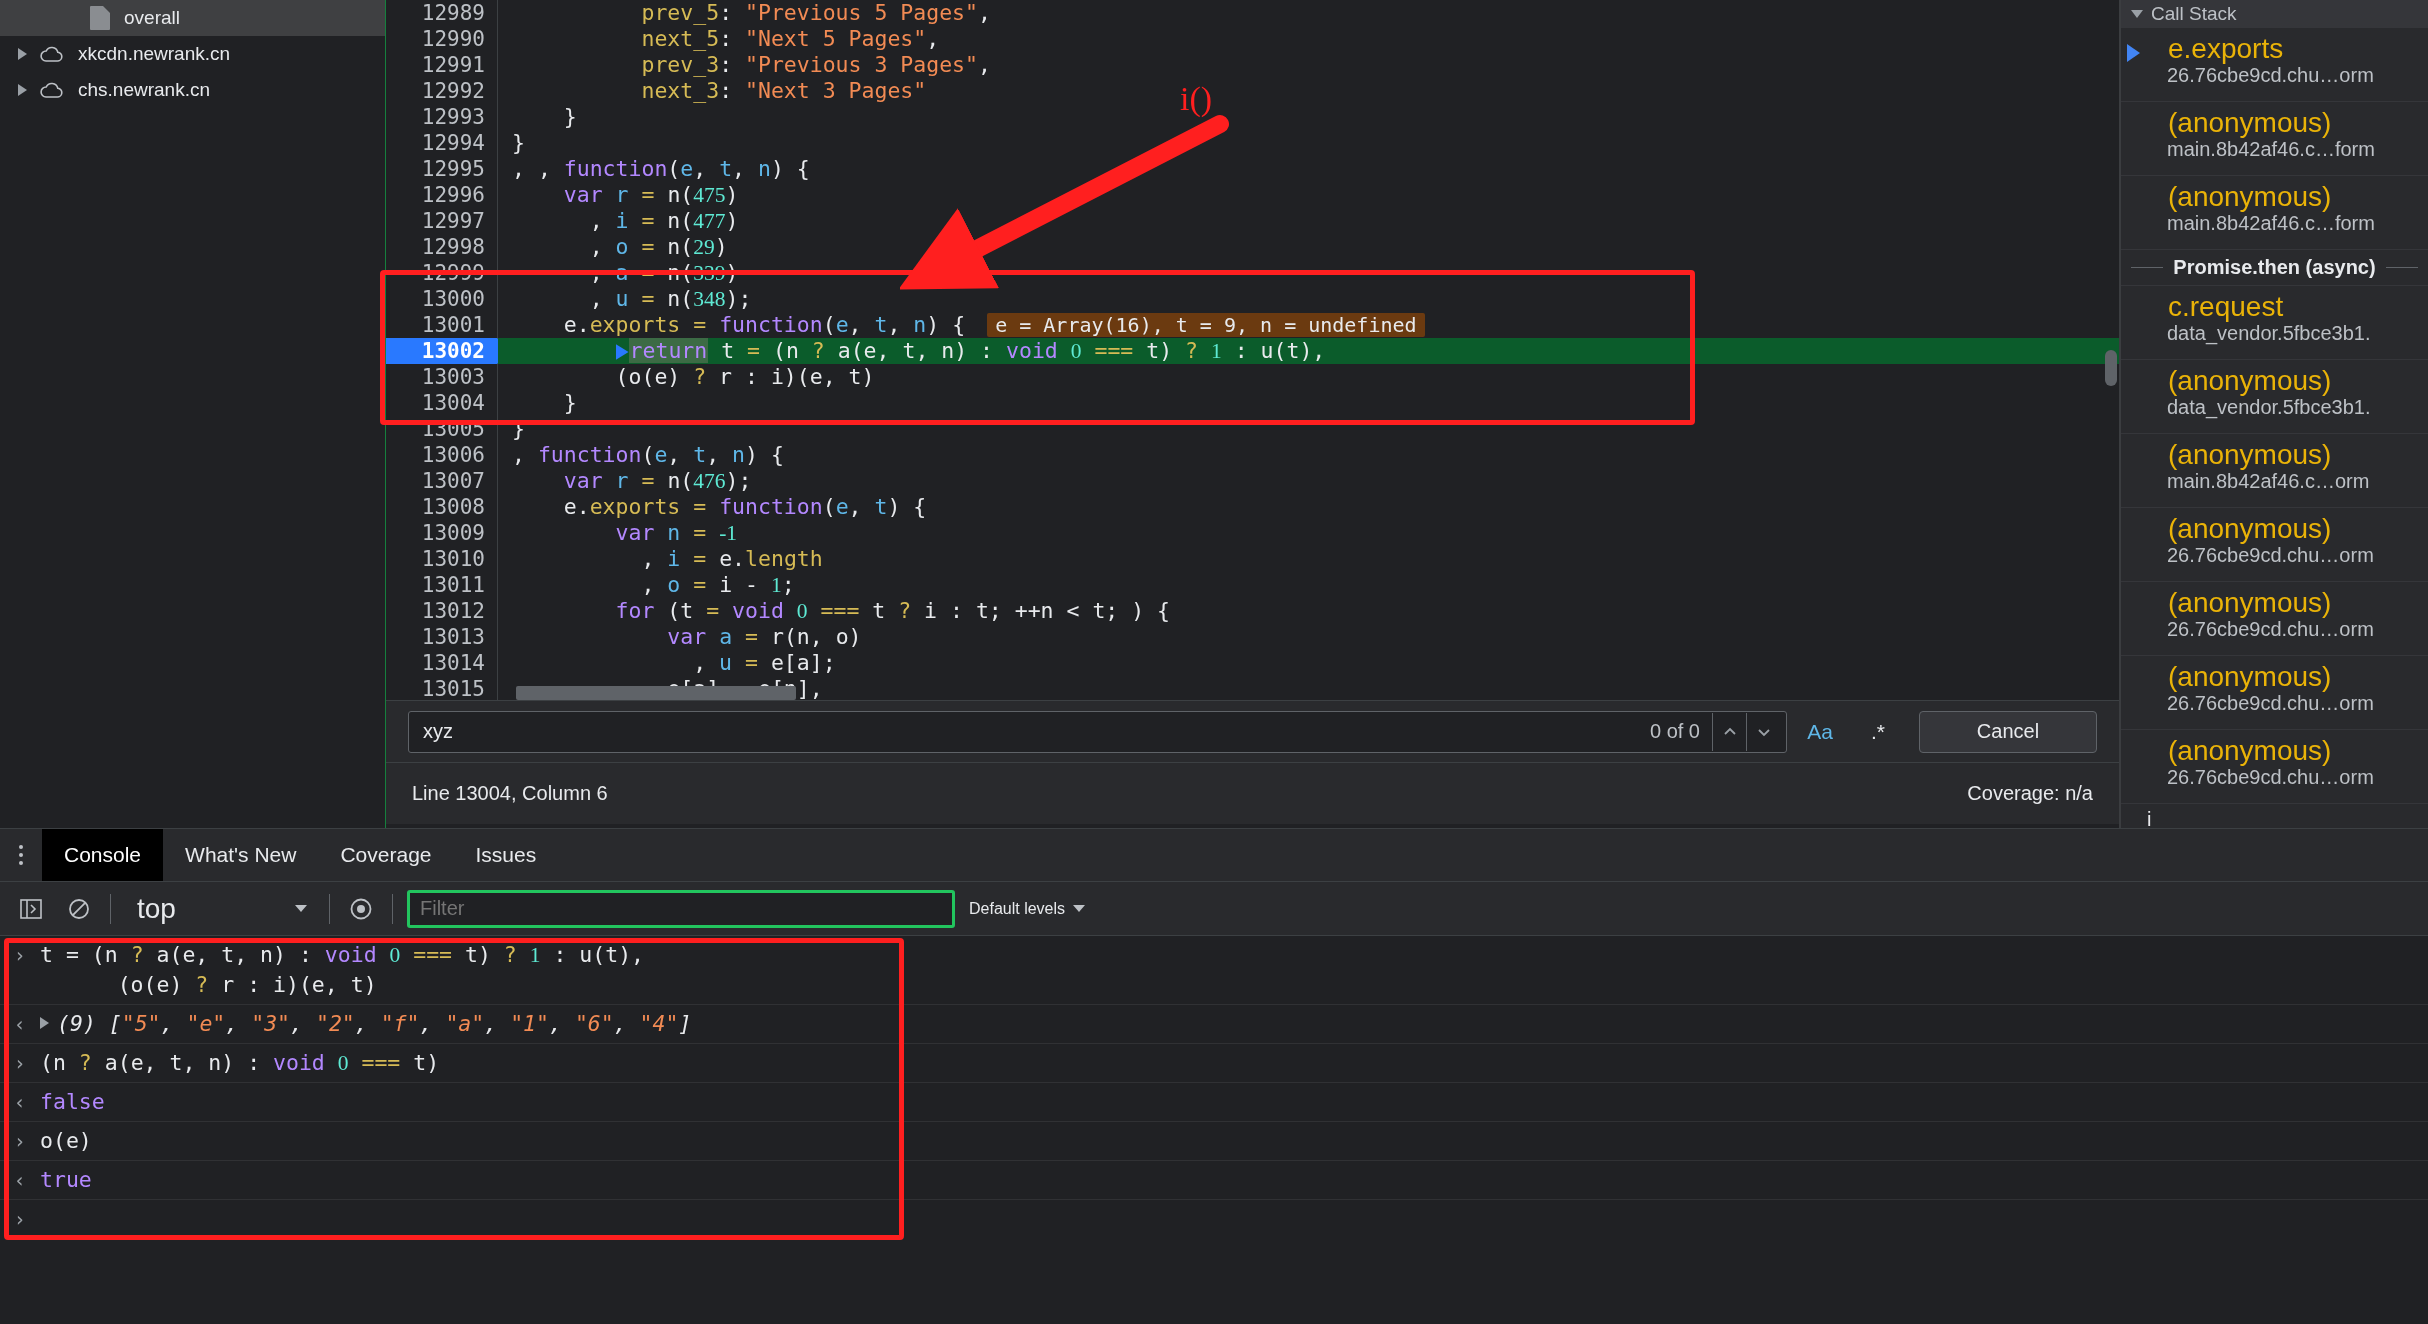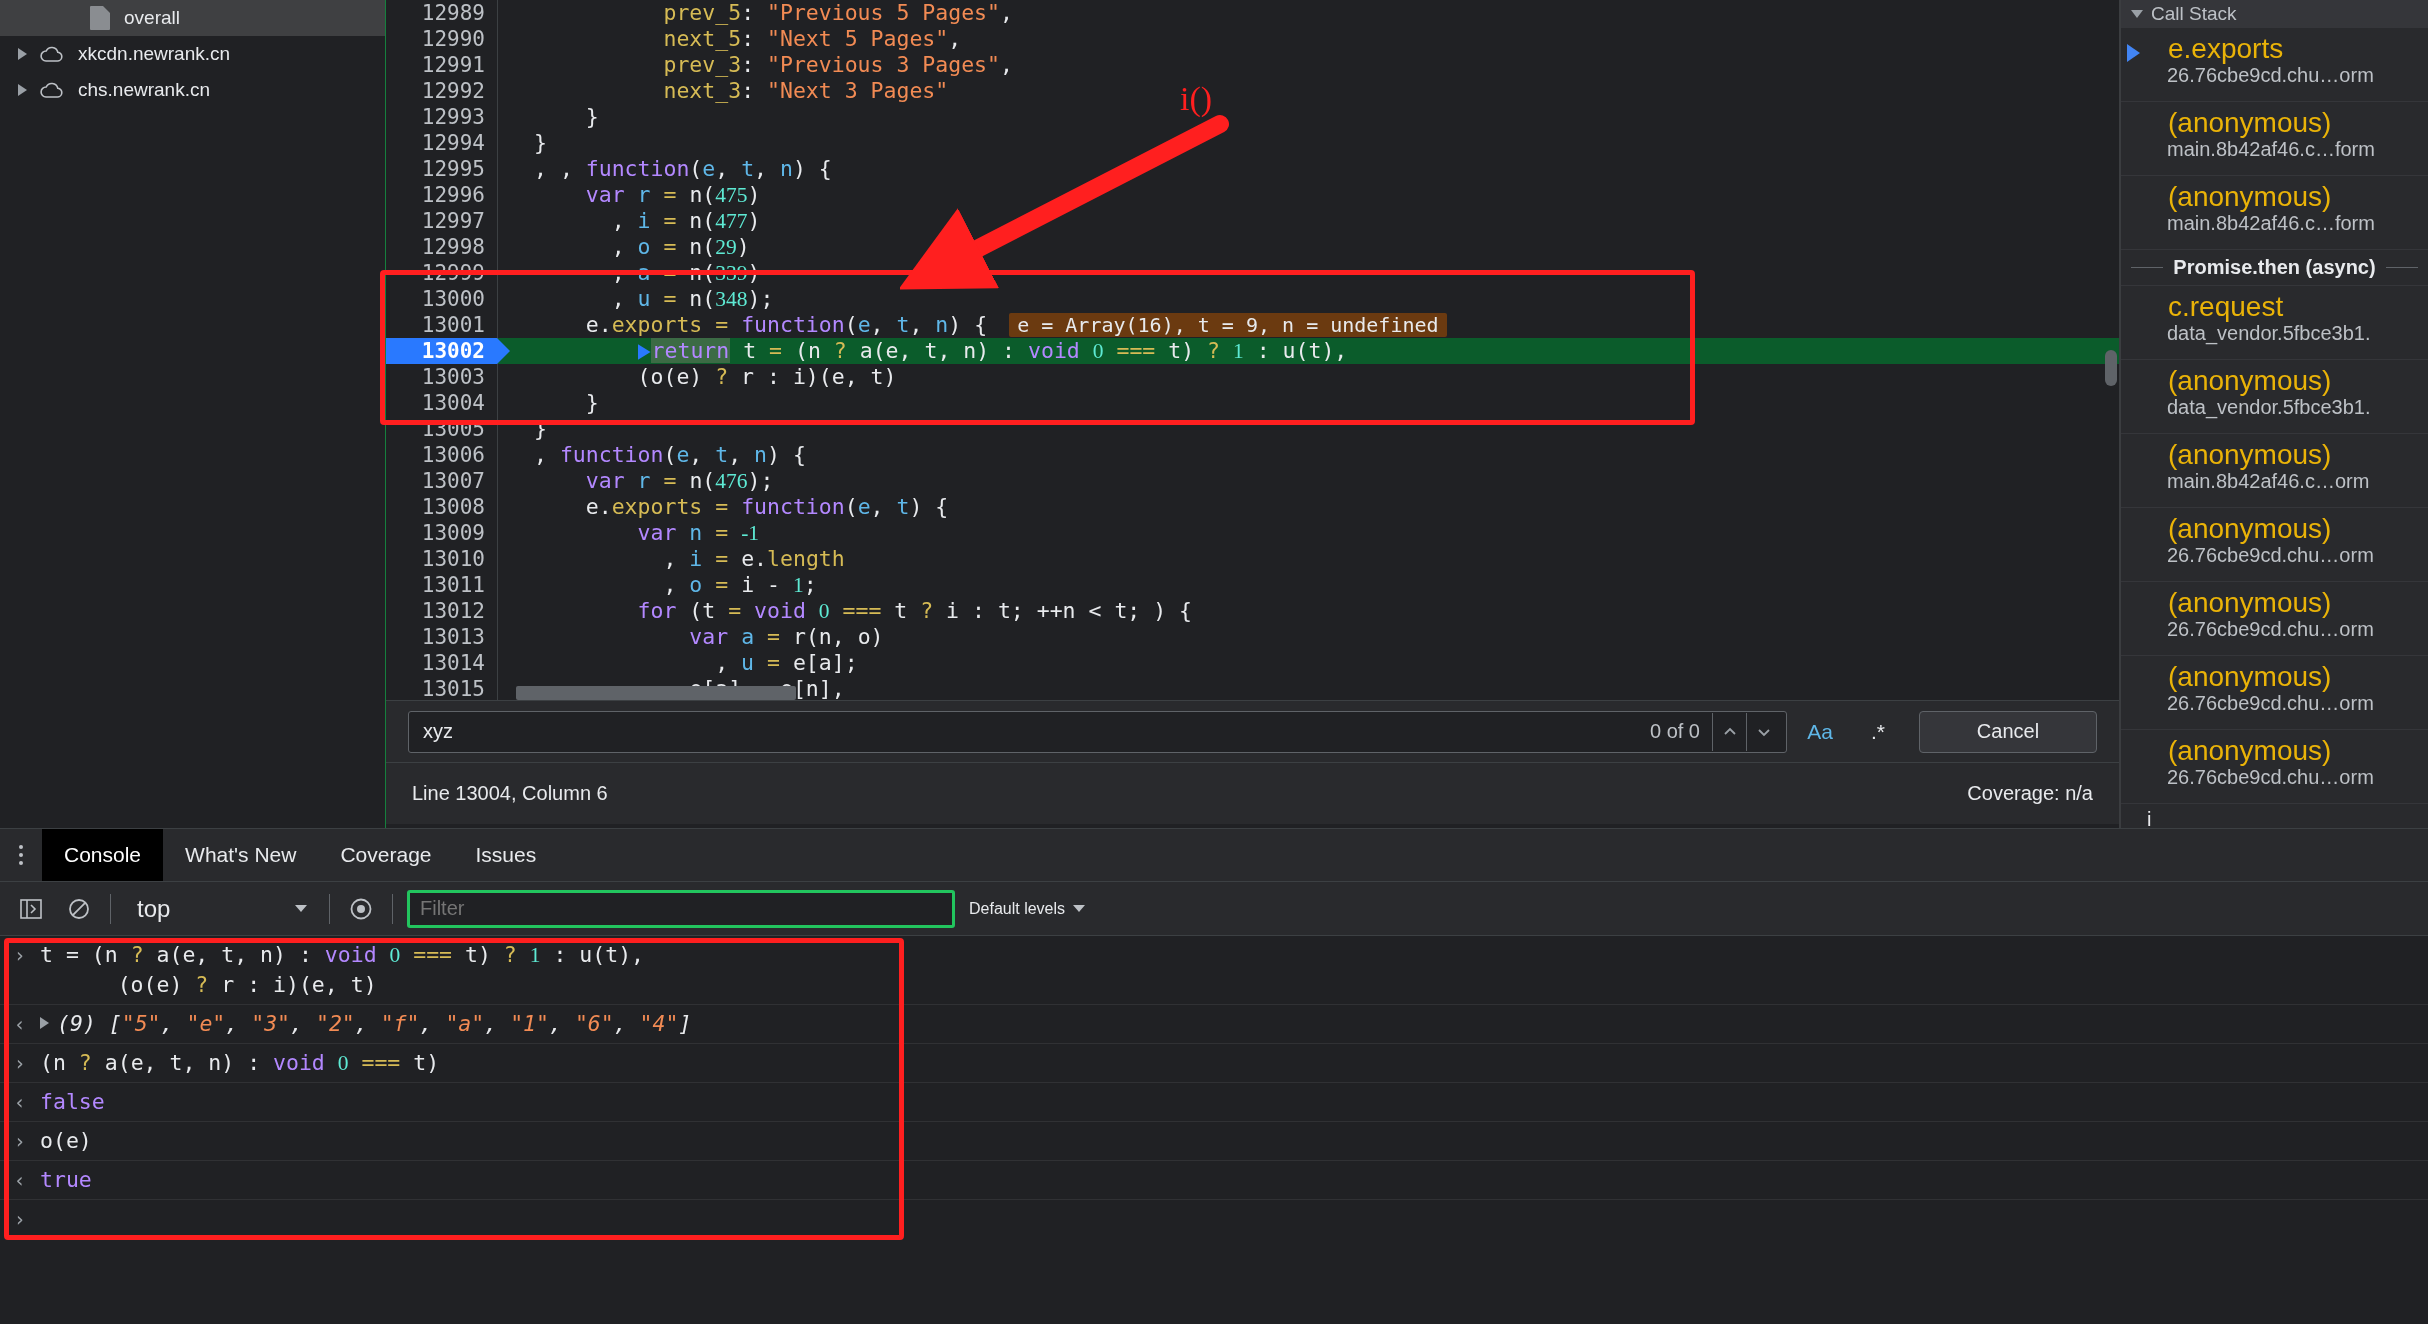--- a/index.html
+++ b/index.html
@@ -44,21 +44,21 @@
   .src-pane {
     flex: 1 1 auto; min-width: 0; background: #202124;
     display: flex; flex-direction: column; position: relative;
     border-right: 1px solid #3b3d40;
   }
   .code-scroll {
     position: relative; height: 700px; overflow: hidden;
     background: #202124; font-family: "DejaVu Sans Mono", monospace;
     font-size: 21.5px; line-height: 26px;
   }
-  .code-line { display: flex; height: 26px; white-space: pre; align-items: flex-end; gap: 22px; }
+  .code-line { display: flex; height: 26px; white-space: pre; align-items: flex-end; }
   .ln {
     width: 112px; flex: none; text-align: right; padding-right: 12px;
     color: #bdc1c6; background: #202124; border-right: 1px solid #3c4043;
     font-size: 21px; line-height: 26px;
   }
   .code-line.exec .ln { background: #2979ff; color: #fff; font-weight: bold; position: relative; }
   .code-line.exec .ln:after {
     content: ""; position: absolute; right: -13px; top: 0;
     border-top: 13px solid transparent; border-bottom: 13px solid transparent;
     border-left: 13px solid #2979ff;
@@ -181,21 +181,21 @@
     display: flex; align-items: center; padding: 0 22px; color: #e8eaed; font-size: 21px;
   }
   .dtab.active { background: #000; color: #fff; }
 
   .console-toolbar {
     height: 54px; background: #292a2d; display: flex; align-items: center;
     padding: 0 14px; gap: 14px; border-bottom: 1px solid #3c4043;
   }
   .tb-icon { width: 34px; height: 34px; display: flex; align-items: center; justify-content: center; color: #bdc1c6; }
   .ctx-select {
-    display: flex; align-items: center; gap: 10px; color: #e8eaed; font-size: 24px;
+    display: flex; align-items: center; gap: 10px; color: #e8eaed; font-size: 28px;
     min-width: 190px; padding-left: 12px; justify-content: space-between; padding-right: 8px;
   }
   .sel-caret { width: 0; height: 0; border-top: 7px solid #bdc1c6; border-left: 6px solid transparent; border-right: 6px solid transparent; }
   .divider-v { width: 1px; height: 30px; background: #5f6368; }
   .filter-input {
     width: 548px; height: 38px; background: #202124; border: 3px solid #22c55e; border-radius: 3px;
     color: #e8eaed; font-size: 20px; padding: 0 10px; outline: none;
     font-family: "Liberation Sans", sans-serif;
   }
   .levels { color: #e8eaed; font-size: 16px; display: flex; align-items: center; gap: 8px; }

